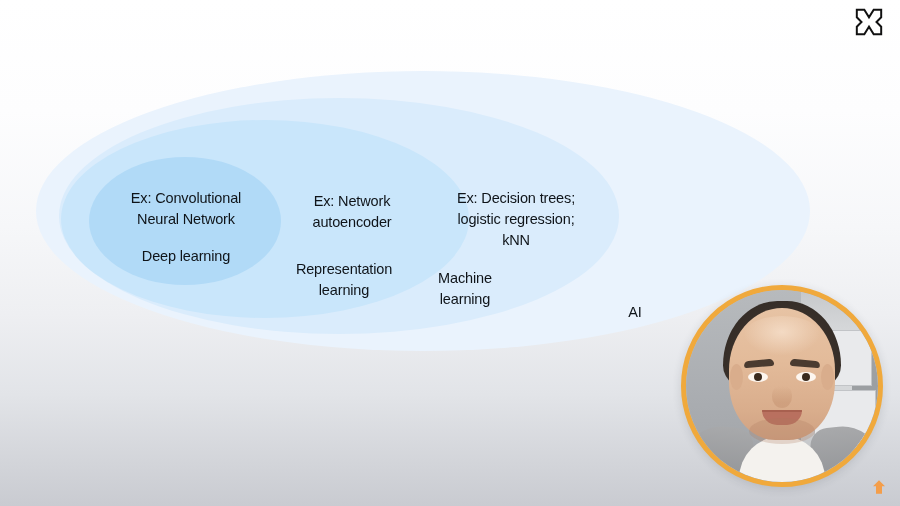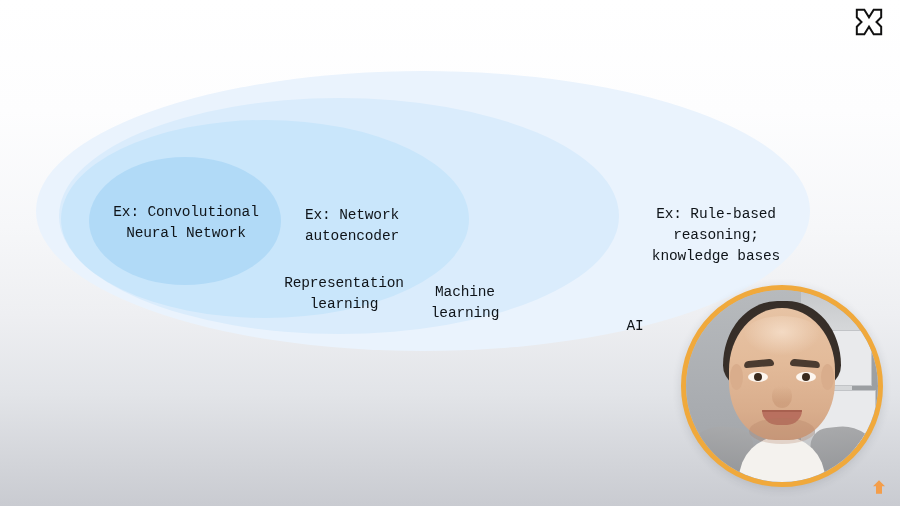--- a/index.html
+++ b/index.html
@@ -39,28 +39,27 @@
     position: absolute;
     left: 0;
     top: 0;
     display: block;
   }
 
   
   .lbl {
     position: absolute;
     color: #0f1419;
-    font-family: Liberation Mono, monospace;
+    font-family: Liberation Sans, sans-serif;
     font-size: 14.5px;
     line-height: 1.45;
     letter-spacing: -0.15px;
     white-space: pre-line;
     text-align: center;
     font-weight: 400;
-    margin-top: 14px;
     -webkit-font-smoothing: antialiased;
   }
   .lbl.ex { text-align: center; }
   .lbl.name { text-align: center; }
 
   #ex-dl    { left: 96px;  top: 188px; width: 180px; }
   #name-dl  { left: 96px;  top: 246px; width: 180px; }
 
   #ex-rl    { left: 258px; top: 191px; width: 188px; }
   #name-rl  { left: 250px; top: 259px; width: 188px; }
@@ -254,32 +253,33 @@
   <div id="venn-stage">
     <svg id="venn-svg" width="900" height="506" viewBox="0 0 900 506" aria-hidden="true">
       <ellipse cx="423" cy="211" rx="387" ry="140" fill="#eaf3fd"></ellipse>
       <ellipse cx="339" cy="216" rx="280" ry="118" fill="#daecfc"></ellipse>
       <ellipse cx="265" cy="219" rx="204" ry="99" fill="#c9e6fb"></ellipse>
       <ellipse cx="185" cy="221" rx="96" ry="64" fill="#b1daf7"></ellipse>
     </svg>
 
     <div class="lbl ex" id="ex-dl">Ex: Convolutional
 Neural Network</div>
+    <div class="lbl name" id="name-dl">Deep learning</div>
 
     <div class="lbl ex" id="ex-rl">Ex: Network
 autoencoder</div>
     <div class="lbl name" id="name-rl">Representation
 learning</div>
 
+    <div class="lbl ex" id="ex-ml">Ex: Decision trees;
+logistic regression;
+kNN</div>
     <div class="lbl name" id="name-ml">Machine
 learning</div>
 
-    <div class="lbl ex" id="ex-ai">Ex: Rule-based
-reasoning;
-knowledge bases</div>
     <div class="lbl name" id="name-ai">AI</div>
   </div>
 
   <div id="logo">
     <svg viewBox="0 0 32 32" width="30" height="30" aria-hidden="true">
       <g fill="#ffffff" stroke="#111111" stroke-width="2.1" stroke-linejoin="miter">
         <path d="M3 3 L11 3 L16 11 L21 3 L29 3 L29 11 L24 16 L29 21 L29 29 L21 29 L16 21 L11 29 L3 29 L3 21 L8 16 L3 11 Z"></path>
       </g>
     </svg>
   </div>

